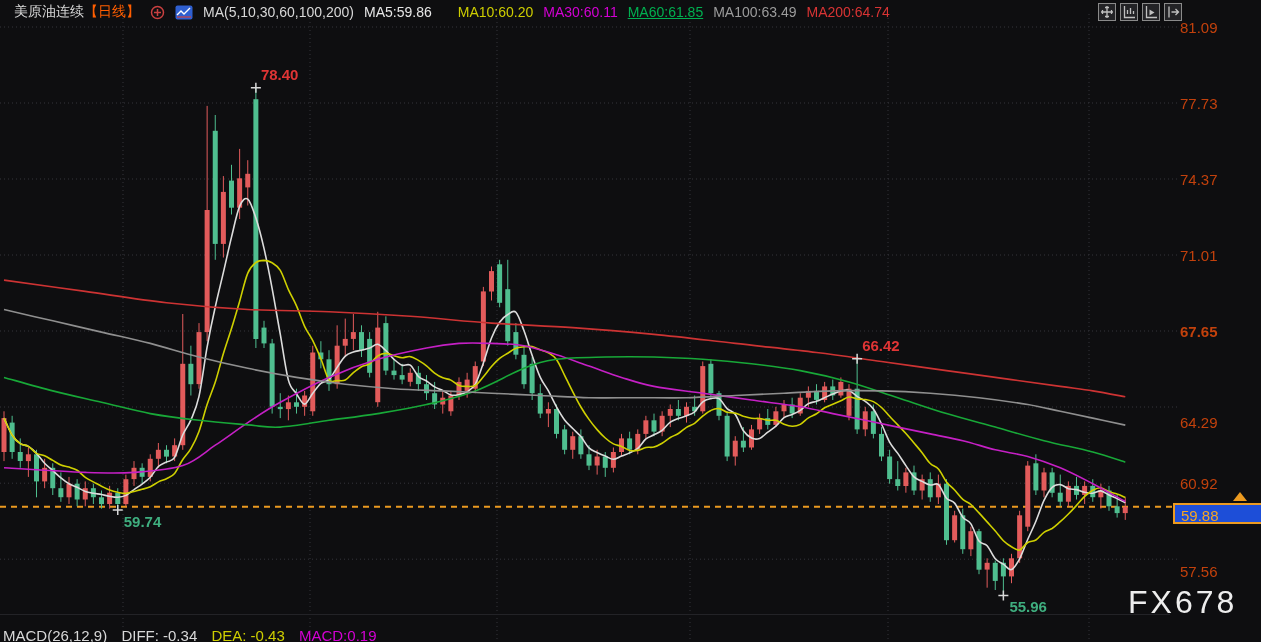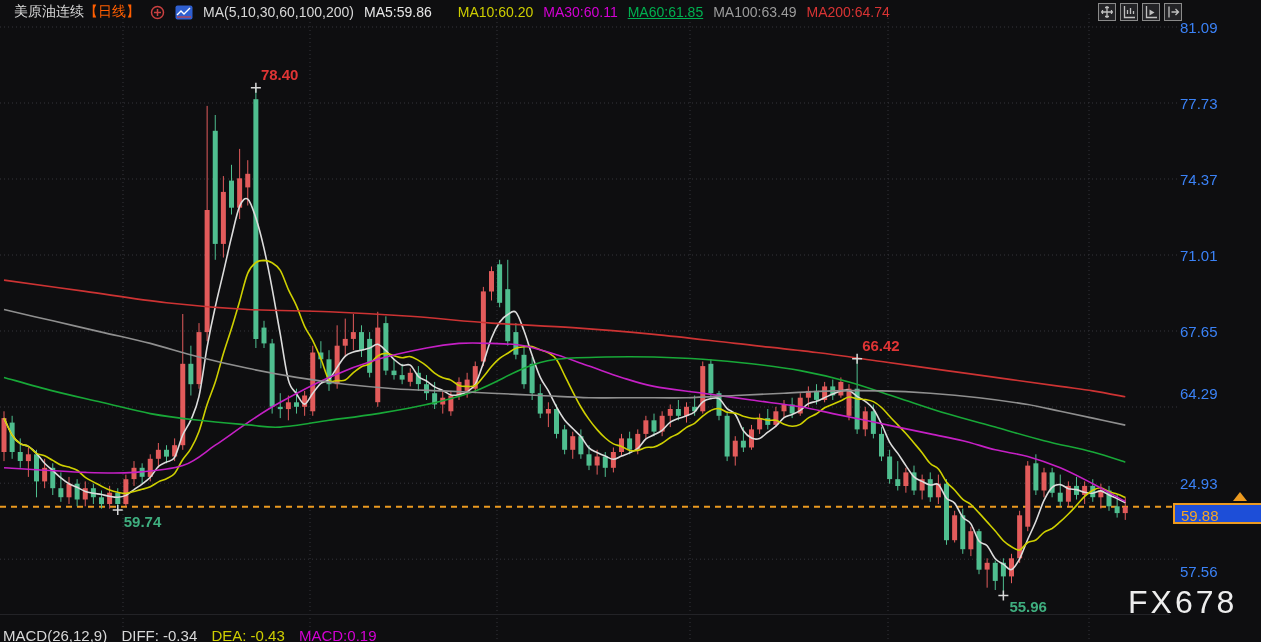--- a/index.html
+++ b/index.html
@@ -12,21 +12,21 @@
   .hicon{display:inline-flex;align-items:center;}
   .magroup{color:#d8d8d8;}
   .c-ma5{color:#e6e6e6;} .c-ma10{color:#cdcd00;margin-left:16px;} .c-ma30{color:#d400d4;}
   .c-ma60{color:#00b050;text-decoration:underline;} .c-ma100{color:#9c9c9c;} .c-ma200{color:#d83434;}
   
   #toolbar{position:absolute;right:79px;top:3px;display:flex;gap:4px;}
   .tbtn{width:18px;height:18px;border:1px solid #8a8a8a;background:#232326;display:flex;align-items:center;justify-content:center;box-sizing:border-box;}
   
   #chart{position:absolute;inset:0;border-radius:28px;}
   
-  .axlabel{position:absolute;left:1180px;transform:translateY(-50%);color:#3b82f6;font-size:15px;}
+  .axlabel{position:absolute;left:1180px;transform:translateY(-50%);color:#c2410c;font-size:15px;}
   #pricebox{position:absolute;left:1173px;top:503px;width:96px;height:21px;border:2px solid #eb9a20;background:#1d4ed8;color:#f5a623;font-size:15px;line-height:21px;padding-left:6px;box-sizing:border-box;}
   #pricearrow{position:absolute;left:1233px;top:492px;width:0;height:0;border-left:7px solid transparent;border-right:7px solid transparent;border-bottom:9px solid #eb9a20;}
   
   #watermark{position:absolute;left:1128px;top:584px;font-size:32px;color:#ededed;letter-spacing:3px;}
   
   #footer{position:absolute;left:3px;top:627px;font-size:15px;white-space:nowrap;}
   #footer span{margin-right:10px;}
   .f-white{color:#d8d8d8;} .f-yellow{color:#cdcd00;} .f-magenta{color:#d400d4;}
   #panediv{position:absolute;left:0;top:614px;width:1170px;height:1px;background:#232327;}
 </style>
@@ -410,23 +410,23 @@
           <path d="M5.5 7h7M9.5 4l3 3-3 3"></path>
         </svg>
     </div>
   </div>
 
   <div id="axis">
       <div class="axlabel" style="top: 27px;">81.09</div>
       <div class="axlabel" style="top: 103px;">77.73</div>
       <div class="axlabel" style="top: 179px;">74.37</div>
       <div class="axlabel" style="top: 255px;">71.01</div>
-      <div class="axlabel" style="top: 331px;">67.65</div>
-      <div class="axlabel" style="top: 393px;">64.29</div>
-      <div class="axlabel" style="top: 483.226px;">24.93</div>
+      <div class="axlabel" style="top: 331px; font-weight: bold;">67.65</div>
+      <div class="axlabel" style="top: 422px;">64.29</div>
+      <div class="axlabel" style="top: 483.226px;">60.92</div>
       <div class="axlabel" style="top: 571px;">57.56</div>
     </div>
 
   <div id="pricearrow"></div>
   <div id="pricebox">59.88</div>
 
   <div id="panediv"></div>
 
   <div id="watermark">FX678</div>
 

